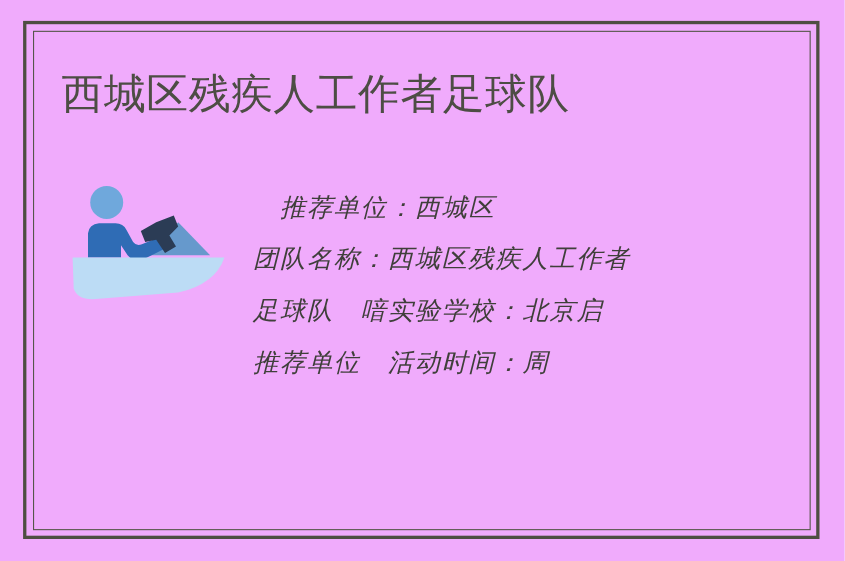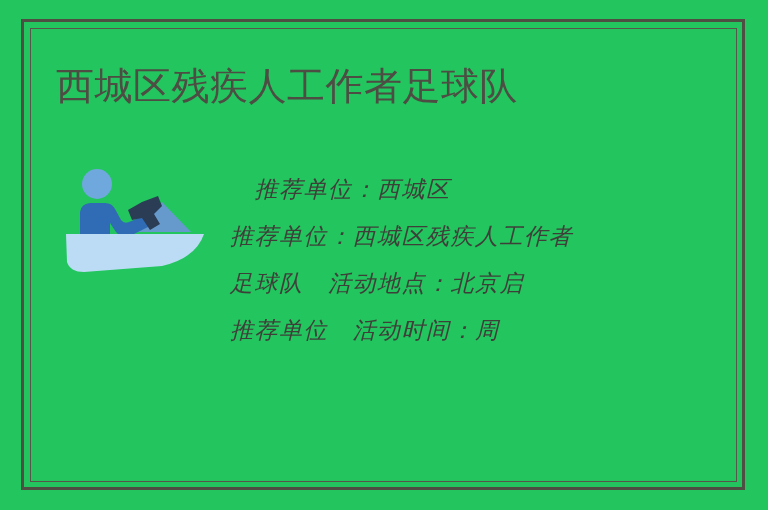--- a/index.html
+++ b/index.html
@@ -5,21 +5,21 @@
 <style>
   html, body {
     margin: 0;
     padding: 0;
     background: #ffffff;
   }
   #canvas {
     position: relative;
     width: 768px;
     height: 510px;
-    background: #22c55e;
+    background: #f0abfc;
     overflow: hidden;
     font-family: "Liberation Sans", "DejaVu Sans", sans-serif;
   }
 
   
   .frame-outer {
     position: absolute;
     left: 21px;
     top: 19px;
     width: 724px;
@@ -110,18 +110,18 @@
       <path d="M22,72 L22,50 Q23,42 32,41 L47,41 Q54,41 57,47 L63,58 Q66,62 71,60 L86,54 L92,64 L72,74 Q64,77 58,70 L52,61 L52,72 Z" fill="#2f6cb5"></path>
 
       <path d="M84,40 L100,34 L104,44 L96,52 L102,62 L92,68 L84,56 L74,58 L70,48 Z" fill="#2b3c55"></path>
 
       <path d="M8,72 L146,72 Q138,96 104,104 L26,110 Q12,110 9,100 Z" fill="#bcdcf5"></path>
     </svg>
   </div>
 
   <div class="body-text">
     <span class="line">　推荐单位：西城区</span>
-    <span class="line">推荐单位：西城区残疾人工作者</span>
-    <span class="line">足球队　活动地点：北京启</span>
+    <span class="line">团队名称：西城区残疾人工作者</span>
+    <span class="line">足球队　喑实验学校：北京启</span>
     <span class="line">推荐单位　活动时间：周</span>
   </div>
 
 </div>
 
 </body></html>

